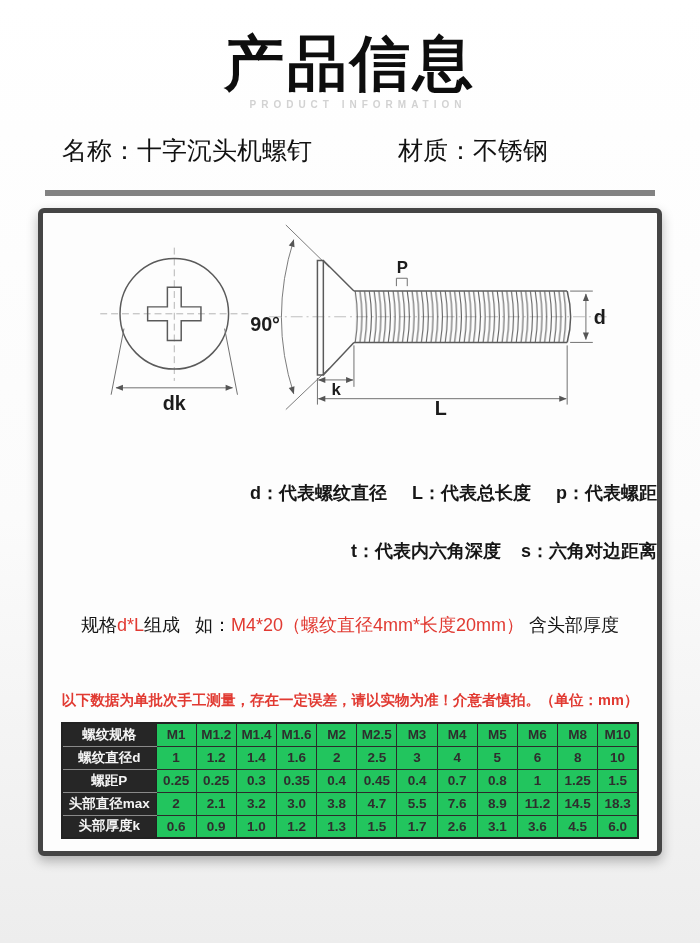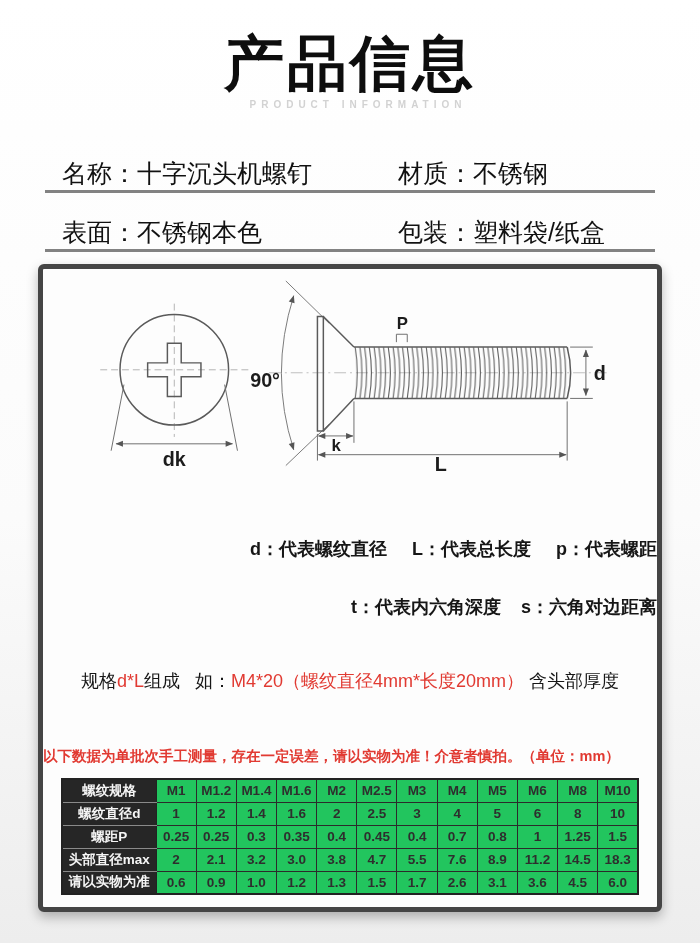--- a/index.html
+++ b/index.html
@@ -19,42 +19,42 @@
   }
   .title{
     margin-top:34px;text-align:center;
     font-size:60px;font-weight:900;letter-spacing:3px;line-height:1;color:#0d0d0d;
   }
   .subtitle{
     margin-top:5px;text-align:center;
     font-size:10px;font-weight:bold;letter-spacing:5px;color:var(--subtitle-gray);padding-left:16px;
   }
   .info{margin:24px 45px 0;}
-  .info-row{display:flex;align-items:flex-end;height:56px;padding:0 17px;font-size:25px;}
+  .info-row{display:flex;align-items:flex-start;height:56px;padding:0 17px;font-size:25px;}
   .info-cell{display:flex;white-space:pre;}
   .info-cell.left{width:336px;}
   .info-label{font-weight:500;}
   .info-value{font-weight:500;}
   .divider{height:3px;background:var(--divider);border:none;margin:0;}
   .content-box{
     margin:12px 38px 0;height:648px;
     border:5px solid var(--box-border);border-radius:6px;
     background:#fdfdfd;box-shadow:0 5px 12px rgba(0,0,0,0.28);
     overflow:hidden;
   }
   .diagram-wrap{margin-top:4px;text-align:center;}
   svg text{font-weight:bold;fill:#1c1c1c;text-anchor:middle;font-family:"Liberation Sans","DejaVu Sans",sans-serif;}
   svg .dim{font-size:17px;}
   svg .big{font-size:20px;}
   .legend-line{white-space:pre;text-align:right;font-size:18px;font-weight:bold;color:#161616;}
   .legend-1{margin-top:22px;}
   .legend-2{margin-top:34px;}
   .spec-line{margin-top:50px;text-align:center;font-size:18px;font-weight:normal;white-space:pre;color:#161616;}
   .seg-red{color:var(--accent-red);}
-  .notice{margin-top:54px;font-size:14.5px;font-weight:bold;color:var(--accent-red);white-space:pre;}
+  .notice{margin-top:54px;text-align:center;font-size:14.5px;font-weight:bold;color:var(--accent-red);white-space:pre;}
   table.spec{
     margin:12px 18px 0;width:calc(100% - 36px);
     border-collapse:collapse;table-layout:fixed;
     border:2px solid #222;background:#22c55e;
   }
   table.spec td{
     border:1.5px solid #2b2b2b;height:23px;
     text-align:center;vertical-align:middle;
     font-size:13.5px;font-weight:bold;color:#2e2e2e;padding:0;
   }
@@ -74,30 +74,20 @@
     <div class="info-cell left">
       <span class="info-label">名称：</span>
       <span class="info-value">十字沉头机螺钉</span>
     </div>
     <div class="info-cell">
       <span class="info-label">材质：</span>
       <span class="info-value">不锈钢</span>
     </div>
   </div>
   <hr class="divider">
-  <div class="info-row">
-    <div class="info-cell left">
-      <span class="info-label">表面：</span>
-      <span class="info-value">不锈钢本色</span>
-    </div>
-    <div class="info-cell">
-      <span class="info-label">包装：</span>
-      <span class="info-value">塑料袋/纸盒</span>
-    </div>
-  </div>
   <hr class="divider">
 </div>
 
 <div class="content-box">
 
   <div class="diagram-wrap">
     <svg width="612" height="238" viewBox="40 268 620 241" aria-hidden="true">
       <defs>
         <marker id="arr" viewBox="0 0 10 8" markerWidth="9" markerHeight="7" refX="8.5" refY="4" orient="auto-start-reverse">
           <path d="M0.5,0.5 L9,4 L0.5,7.5 z" fill="#555"></path>
@@ -225,21 +215,21 @@
           <td>3.8</td>
           <td>4.7</td>
           <td>5.5</td>
           <td>7.6</td>
           <td>8.9</td>
           <td>11.2</td>
           <td>14.5</td>
           <td>18.3</td>
         </tr>
         <tr>
-          <td class="label-cell">请以实物为准</td>
+          <td class="label-cell">头部厚度k</td>
           <td>0.6</td>
           <td>0.9</td>
           <td>1.0</td>
           <td>1.2</td>
           <td>1.3</td>
           <td>1.5</td>
           <td>1.7</td>
           <td>2.6</td>
           <td>3.1</td>
           <td>3.6</td>

